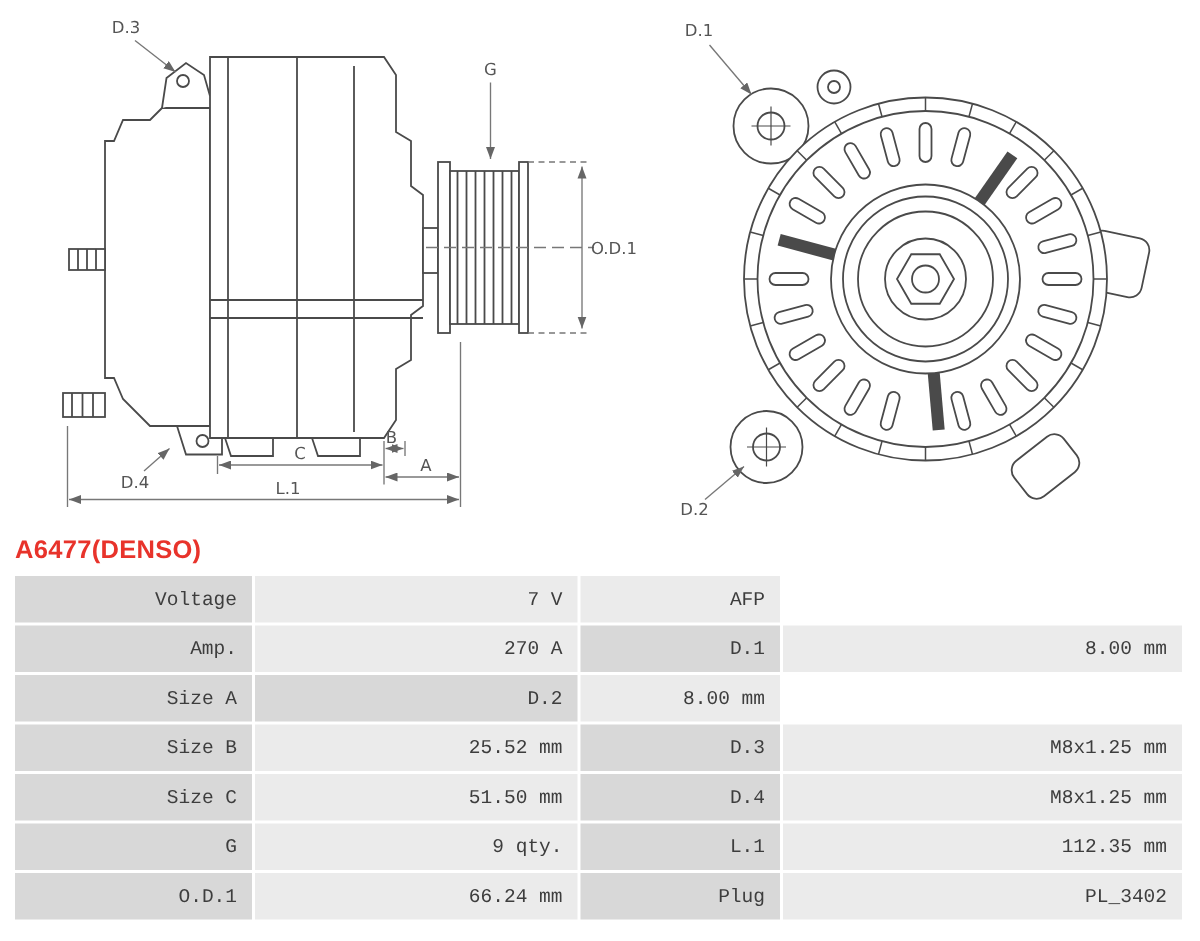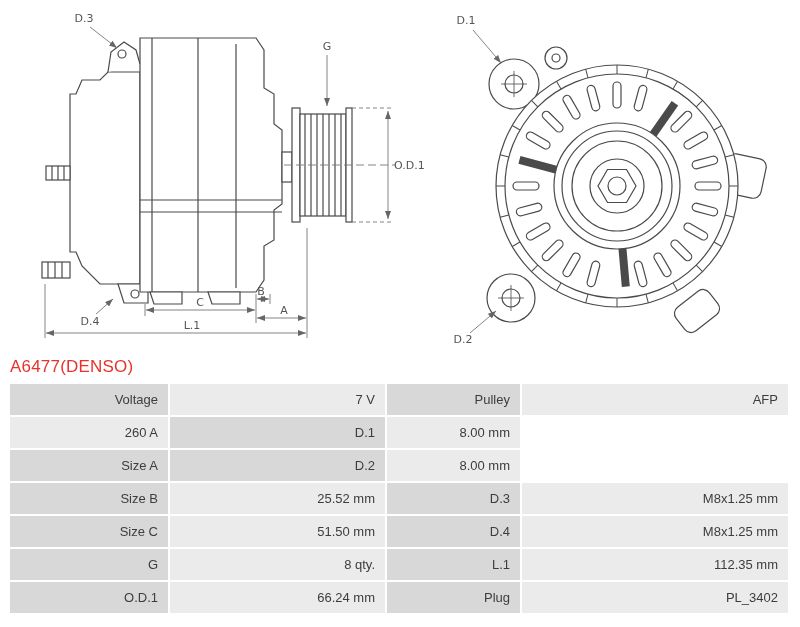--- a/index.html
+++ b/index.html
@@ -6,29 +6,30 @@
   html, body { background: #fff; }
   body {
     width: 800px; height: 627px;
     font-family: "Liberation Sans", sans-serif;
     overflow: hidden;
   }
   .drawing { width: 800px; height: 352px; }
   .part-number {
     color: var(--accent-red, #e8332b);
     font-size: 17px;
-    font-weight: 400;
+    font-weight: 700;
     padding: 5px 0 7px 10px;
     letter-spacing: 0.2px;
   }
   .spec-table {
     margin: 0 10px;
     display: flex;
     flex-direction: column;
     gap: 2px;
+    font-family: Liberation Mono, monospace;
   }
   .spec-row {
     display: grid;
     grid-template-columns: 158px 215px 133px 266px;
     gap: 2px;
   }
   .cell {
     height: 31px;
     line-height: 31px;
     text-align: right;
@@ -229,25 +230,25 @@
       </g>
     </svg>
   </div>
 
   <h1 class="part-number">A6477(DENSO)</h1>
 
   <div class="spec-table">
     <div class="spec-row">
       <div class="cell label">Voltage</div>
       <div class="cell value">7 V</div>
-      <div class="cell label">Pulley</div>
       <div class="cell value">AFP</div>
     </div>
     <div class="spec-row">
-      <div class="cell value">260 A</div>
+      <div class="cell label">Amp.</div>
+      <div class="cell value">270 A</div>
       <div class="cell label">D.1</div>
       <div class="cell value">8.00 mm</div>
     </div>
     <div class="spec-row">
       <div class="cell label">Size A</div>
       <div class="cell label">D.2</div>
       <div class="cell value">8.00 mm</div>
     </div>
     <div class="spec-row">
       <div class="cell label">Size B</div>
@@ -256,21 +257,21 @@
       <div class="cell value">M8x1.25 mm</div>
     </div>
     <div class="spec-row">
       <div class="cell label">Size C</div>
       <div class="cell value">51.50 mm</div>
       <div class="cell label">D.4</div>
       <div class="cell value">M8x1.25 mm</div>
     </div>
     <div class="spec-row">
       <div class="cell label">G</div>
-      <div class="cell value">8 qty.</div>
+      <div class="cell value">9 qty.</div>
       <div class="cell label">L.1</div>
       <div class="cell value">112.35 mm</div>
     </div>
     <div class="spec-row">
       <div class="cell label">O.D.1</div>
       <div class="cell value">66.24 mm</div>
       <div class="cell label">Plug</div>
       <div class="cell value">PL_3402</div>
     </div>
   </div>

